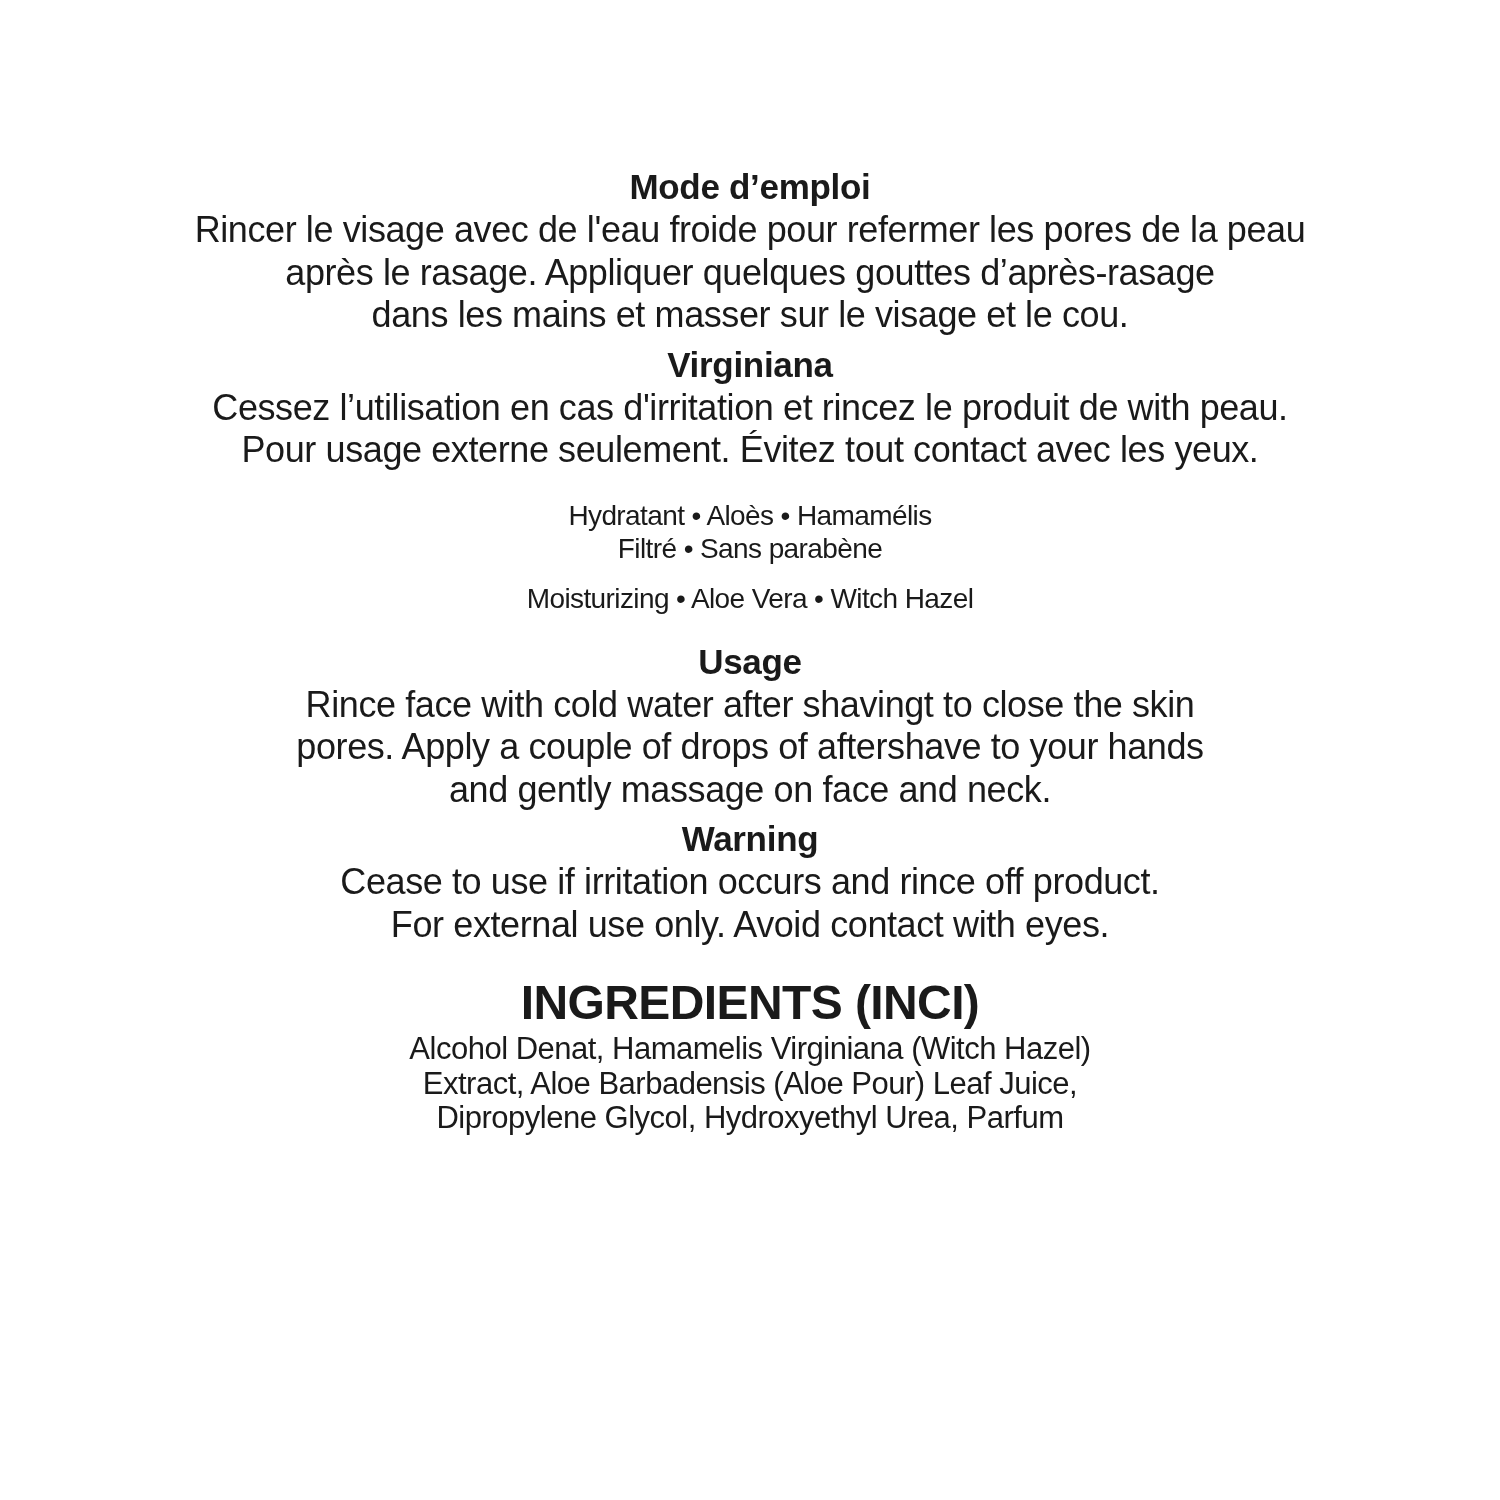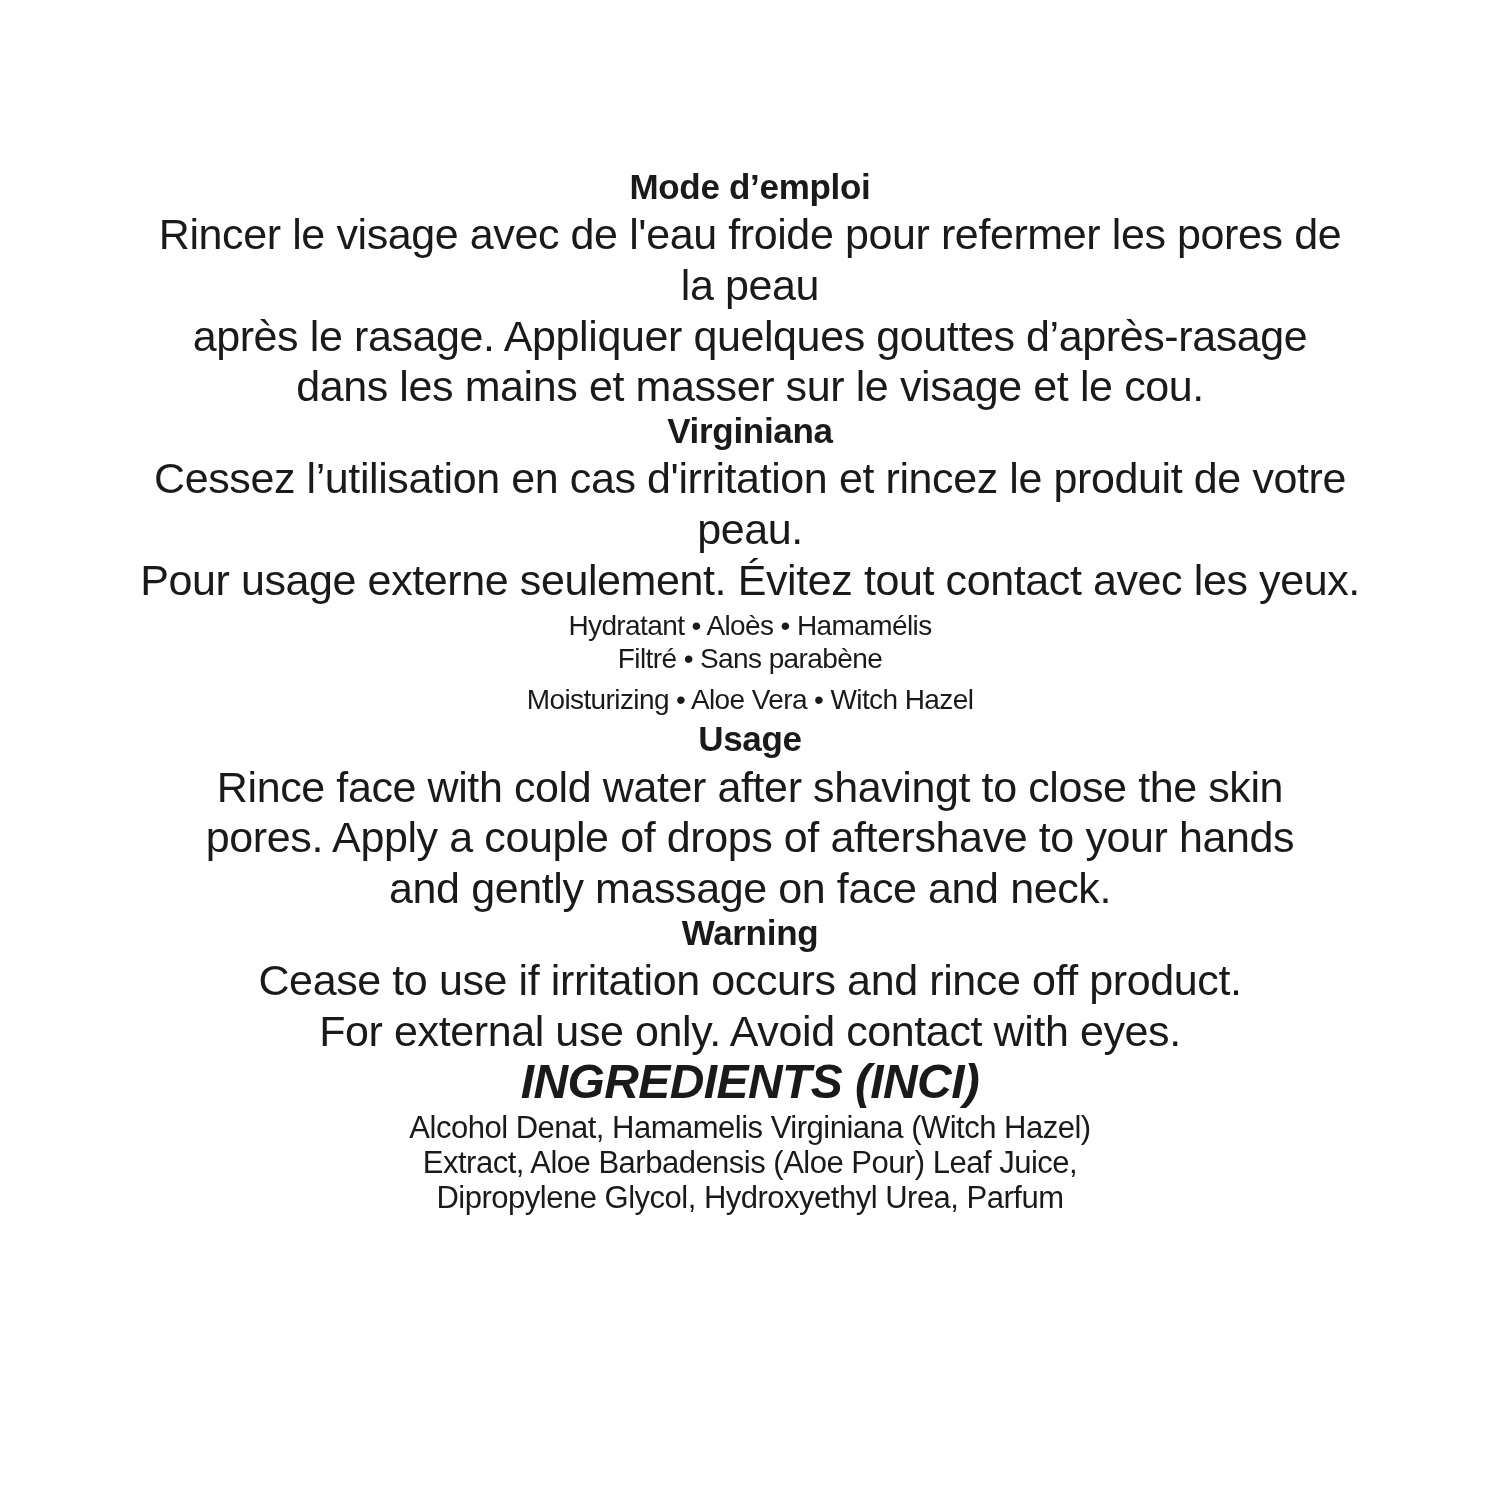--- a/index.html
+++ b/index.html
@@ -25,21 +25,21 @@
     text-align: center;
   }
   .heading {
     font-weight: bold;
     font-size: 35px;
     line-height: 1.06;
     letter-spacing: -0.3px;
     margin: 0 0 4px 0;
   }
   .body-text {
-    font-size: 43px;
+    font-size: 36px;
     line-height: 1.18;
     letter-spacing: -0.4px;
     margin: 0;
     max-width: 1220px;
   }
   .block {
     display: block;
   }
   .gap-sm { height: 10px; }
   .gap-md { height: 26px; }
@@ -50,21 +50,20 @@
     line-height: 1.18;
     letter-spacing: -0.6px;
     margin: 4px;
   }
   .ing-heading {
     font-weight: bold;
     font-size: 48px;
     letter-spacing: -0.6px;
     line-height: 1.1;
     margin: 0 0 2px 0;
-    font-style: italic;
   }
   .ing-body {
     font-size: 31px;
     line-height: 1.12;
     letter-spacing: -0.5px;
     margin: 0;
     max-width: 1080px;
   }
 </style>
 </head>
@@ -76,21 +75,21 @@
   <p class="body-text">
     <span class="block">Rincer le visage avec de l'eau froide pour refermer les pores de la peau</span>
     <span class="block">après le rasage. Appliquer quelques gouttes d’après-rasage</span>
     <span class="block">dans les mains et masser sur le visage et le cou.</span>
   </p>
 
   <div class="gap-sm"></div>
 
   <h2 class="heading">Virginiana</h2>
   <p class="body-text">
-    <span class="block">Cessez l’utilisation en cas d'irritation et rincez le produit de votre peau.</span>
+    <span class="block">Cessez l’utilisation en cas d'irritation et rincez le produit de with peau.</span>
     <span class="block">Pour usage externe seulement. Évitez tout contact avec les yeux.</span>
   </p>
 
   <div class="gap-md"></div>
 
   <p class="feature-line">
     <span class="block">Hydratant • Aloès • Hamamélis</span>
     <span class="block">Filtré • Sans parabène</span>
   </p>
 

